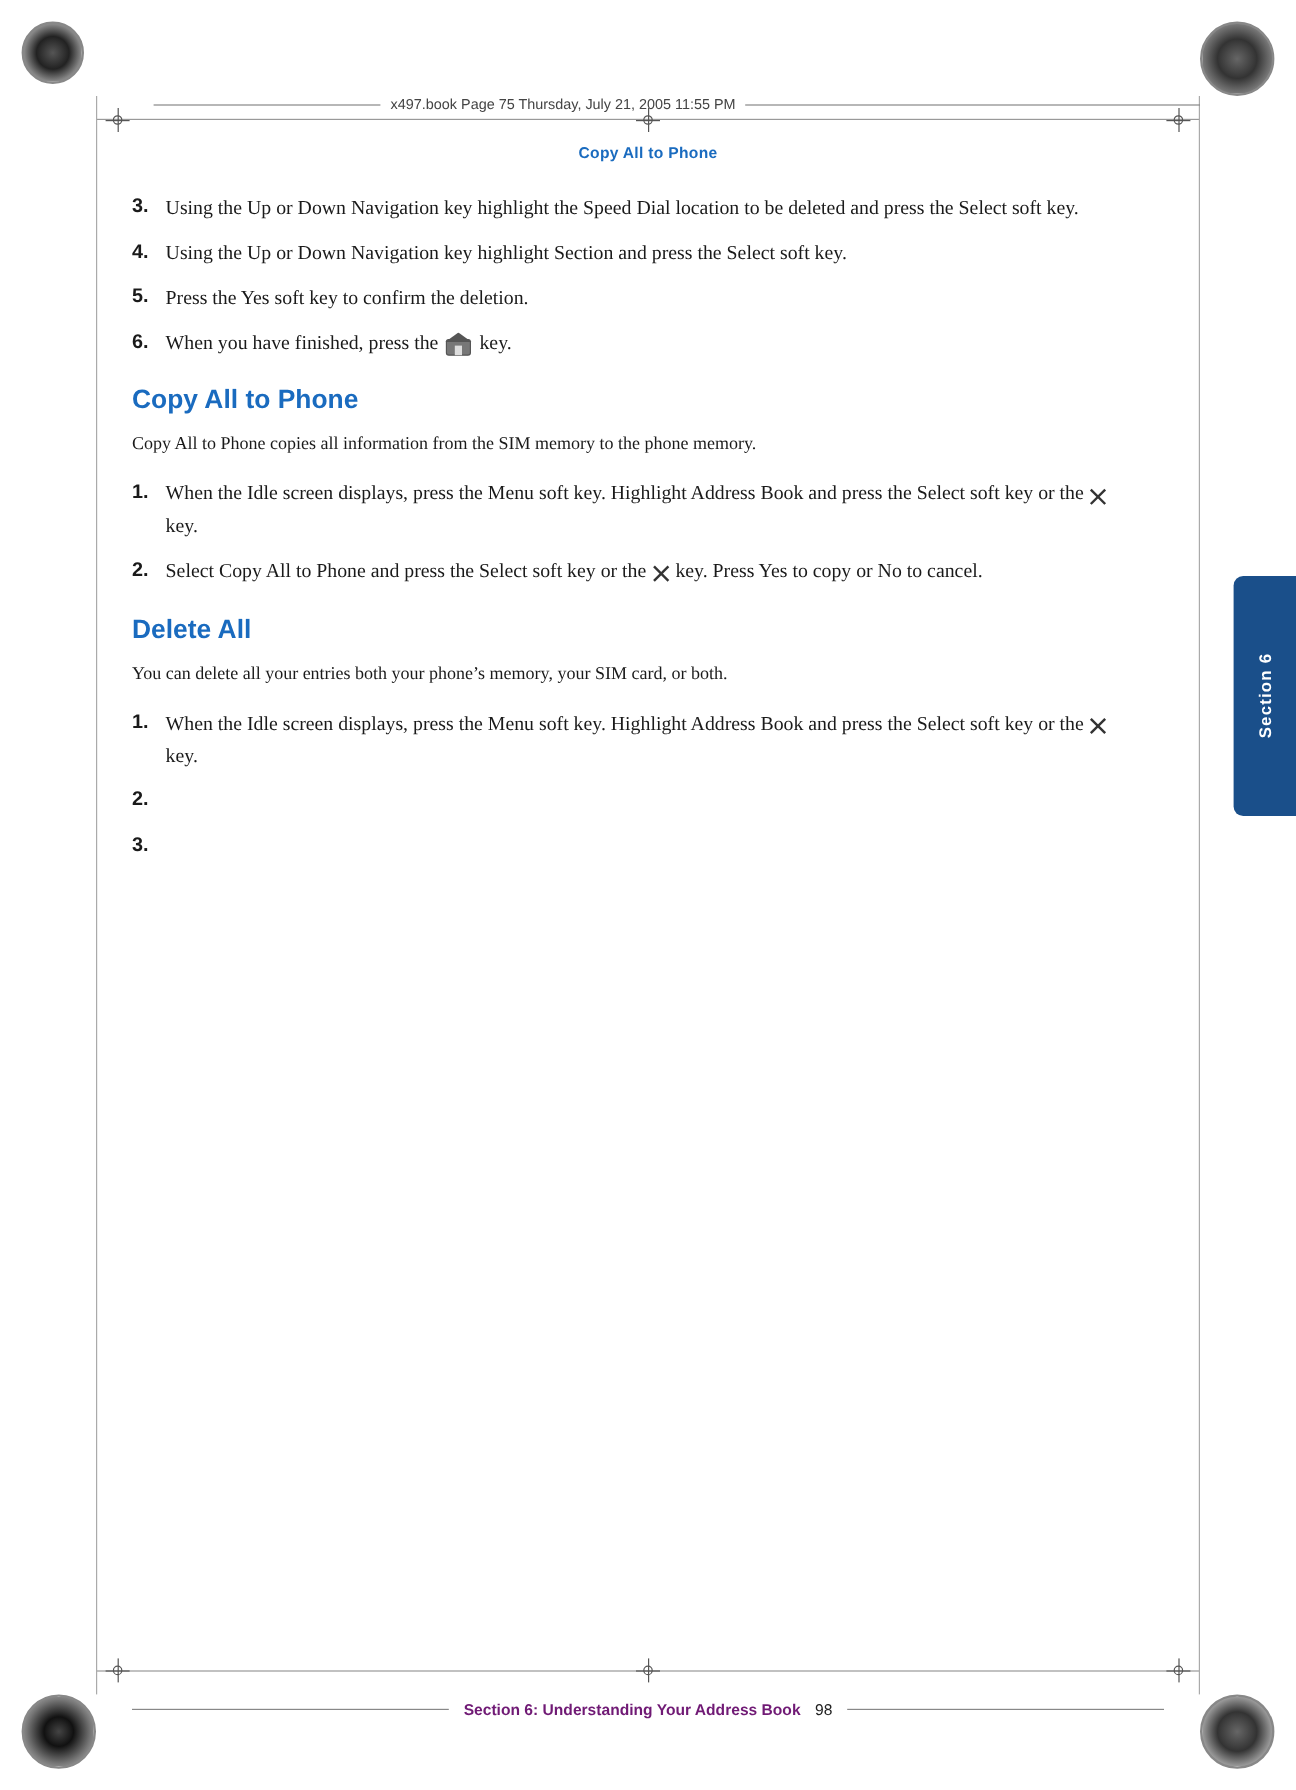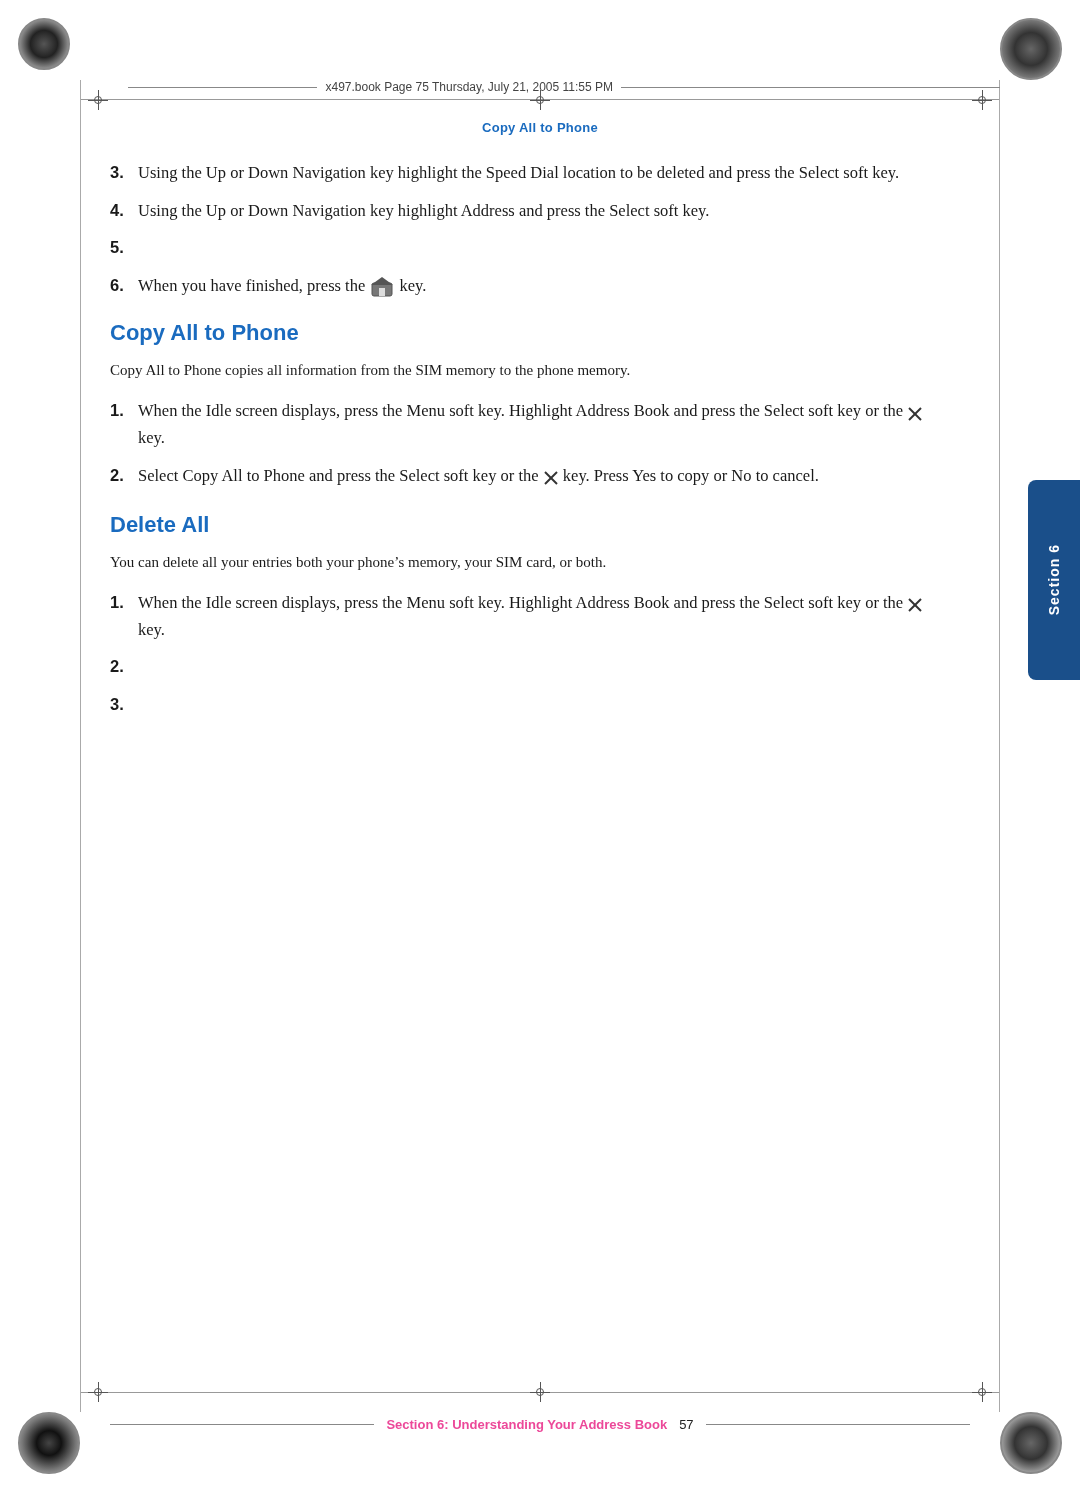--- a/index.html
+++ b/index.html
@@ -185,21 +185,21 @@
       gap: 12px;
     }
     .footer-line {
       flex: 1;
       height: 1px;
       background: #888;
     }
     .footer-text {
       font-family: Arial, sans-serif;
       font-size: 13px;
-      color: #ec4899;
+      color: #701a75;
       font-weight: bold;
       white-space: nowrap;
     }
     .footer-page {
       font-family: Arial, sans-serif;
       font-size: 13px;
       color: #222;
     }
 
     
@@ -317,25 +317,28 @@
   <ol class="manual-list">
     <li>
       <span class="num">3.</span>
       <span>
         Using the <strong>Up</strong> or <strong>Down</strong> Navigation key highlight the Speed Dial location to be deleted and press the <strong>Select</strong> soft key.
       </span>
     </li>
     <li>
       <span class="num">4.</span>
       <span>
-        Using the <strong>Up</strong> or <strong>Down</strong> Navigation key highlight <strong>Address</strong> and press the <strong>Select</strong> soft key.
+        Using the <strong>Up</strong> or <strong>Down</strong> Navigation key highlight <strong>Section</strong> and press the <strong>Select</strong> soft key.
       </span>
     </li>
     <li>
       <span class="num">5.</span>
+      <span>
+        Press the <strong>Yes</strong> soft key to confirm the deletion.
+      </span>
     </li>
     <li>
       <span class="num">6.</span>
       <span>
         When you have finished, press the <span style="display:inline-flex;align-items:center;vertical-align:middle;margin:0 2px;">
           <svg width="22" height="20" viewBox="0 0 22 20" style="vertical-align:middle;">
             <rect x="1" y="6" width="20" height="13" rx="2" fill="#777" stroke="#555" stroke-width="1"></rect>
             <polygon points="0,8 11,0 22,8" fill="#555"></polygon>
             <rect x="8" y="11" width="6" height="8" fill="#ddd"></rect>
           </svg>
@@ -394,15 +397,15 @@
     </li>
     <li>
       <span class="num">3.</span>
     </li>
   </ol>
 </div>
 
 <div class="footer">
   <div class="footer-line"></div>
   <span class="footer-text">Section 6: Understanding Your Address Book</span>
-  <span class="footer-page">57</span>
+  <span class="footer-page">98</span>
   <div class="footer-line"></div>
 </div>
 
 </body></html>

